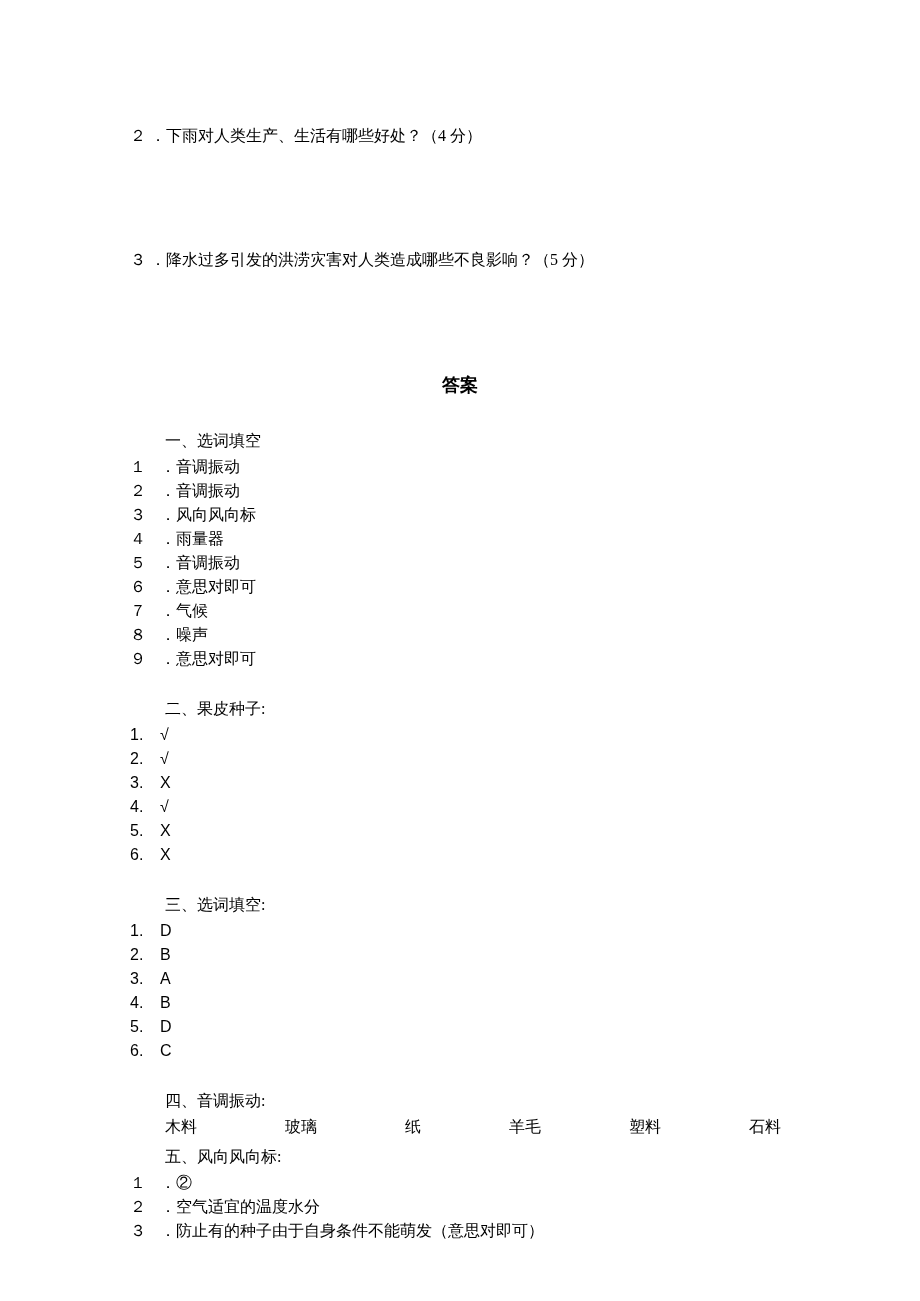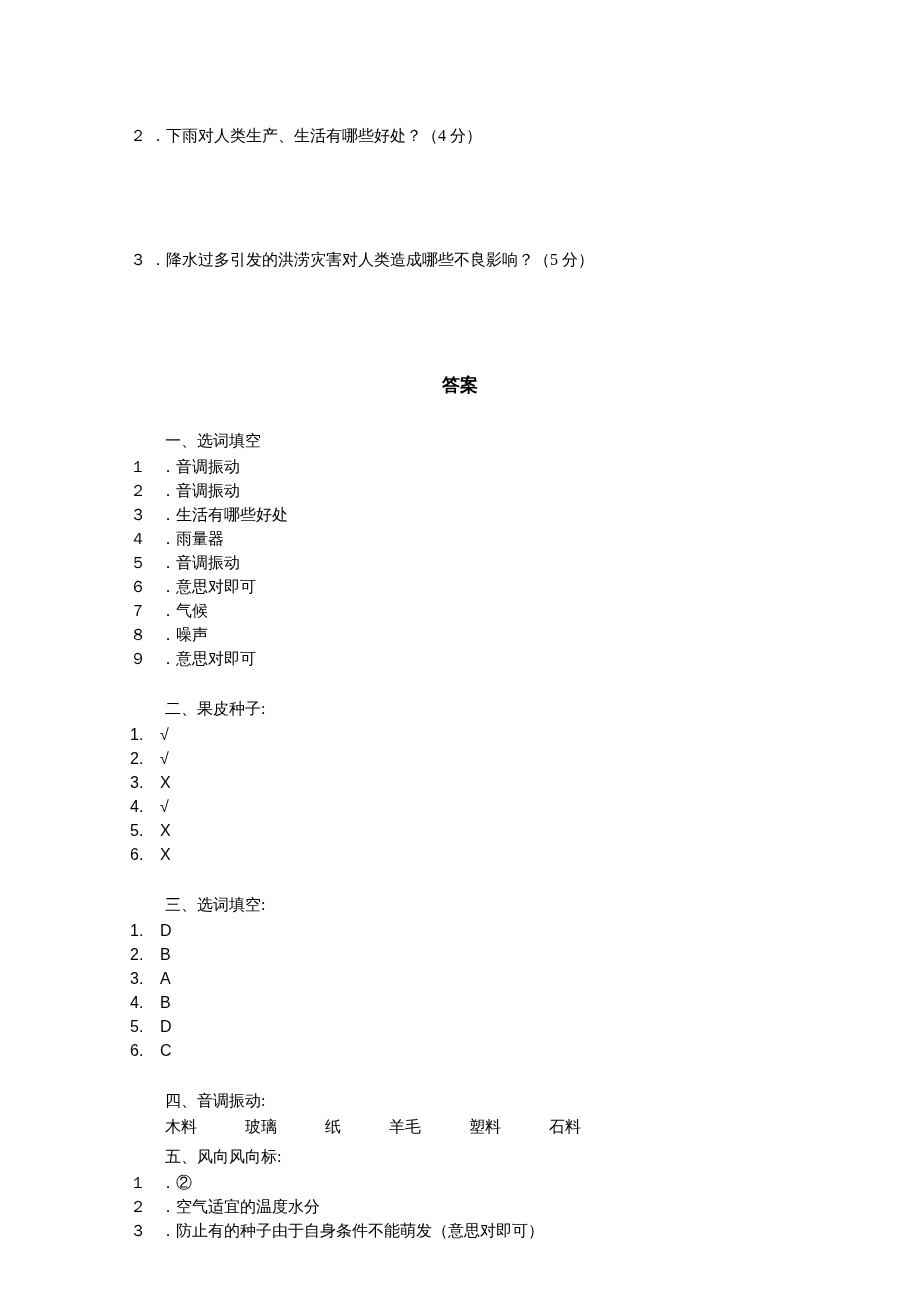--- a/index.html
+++ b/index.html
@@ -56,21 +56,21 @@
     }
     .tf-num {
       width: 30px;
     }
     .tf-content {
       font-family: Arial, sans-serif;
     }
     .section4-row {
       display: flex;
       margin-left: 35px;
-      gap: 48px;
+      gap: 88px;
     }
     .section4-item {
       white-space: nowrap;
     }
   </style>
 </head>
 <body>
 
 <div class="question q2">
   <span>２</span>
@@ -88,21 +88,21 @@
 <div class="answer-item">
   <span class="answer-num">１</span>
   <span class="answer-content">．音调振动</span>
 </div>
 <div class="answer-item">
   <span class="answer-num">２</span>
   <span class="answer-content">．音调振动</span>
 </div>
 <div class="answer-item">
   <span class="answer-num">３</span>
-  <span class="answer-content">．生活有哪些好处</span>
+  <span class="answer-content">．风向风向标</span>
 </div>
 <div class="answer-item">
   <span class="answer-num">４</span>
   <span class="answer-content">．雨量器</span>
 </div>
 <div class="answer-item">
   <span class="answer-num">５</span>
   <span class="answer-content">．音调振动</span>
 </div>
 <div class="answer-item">

